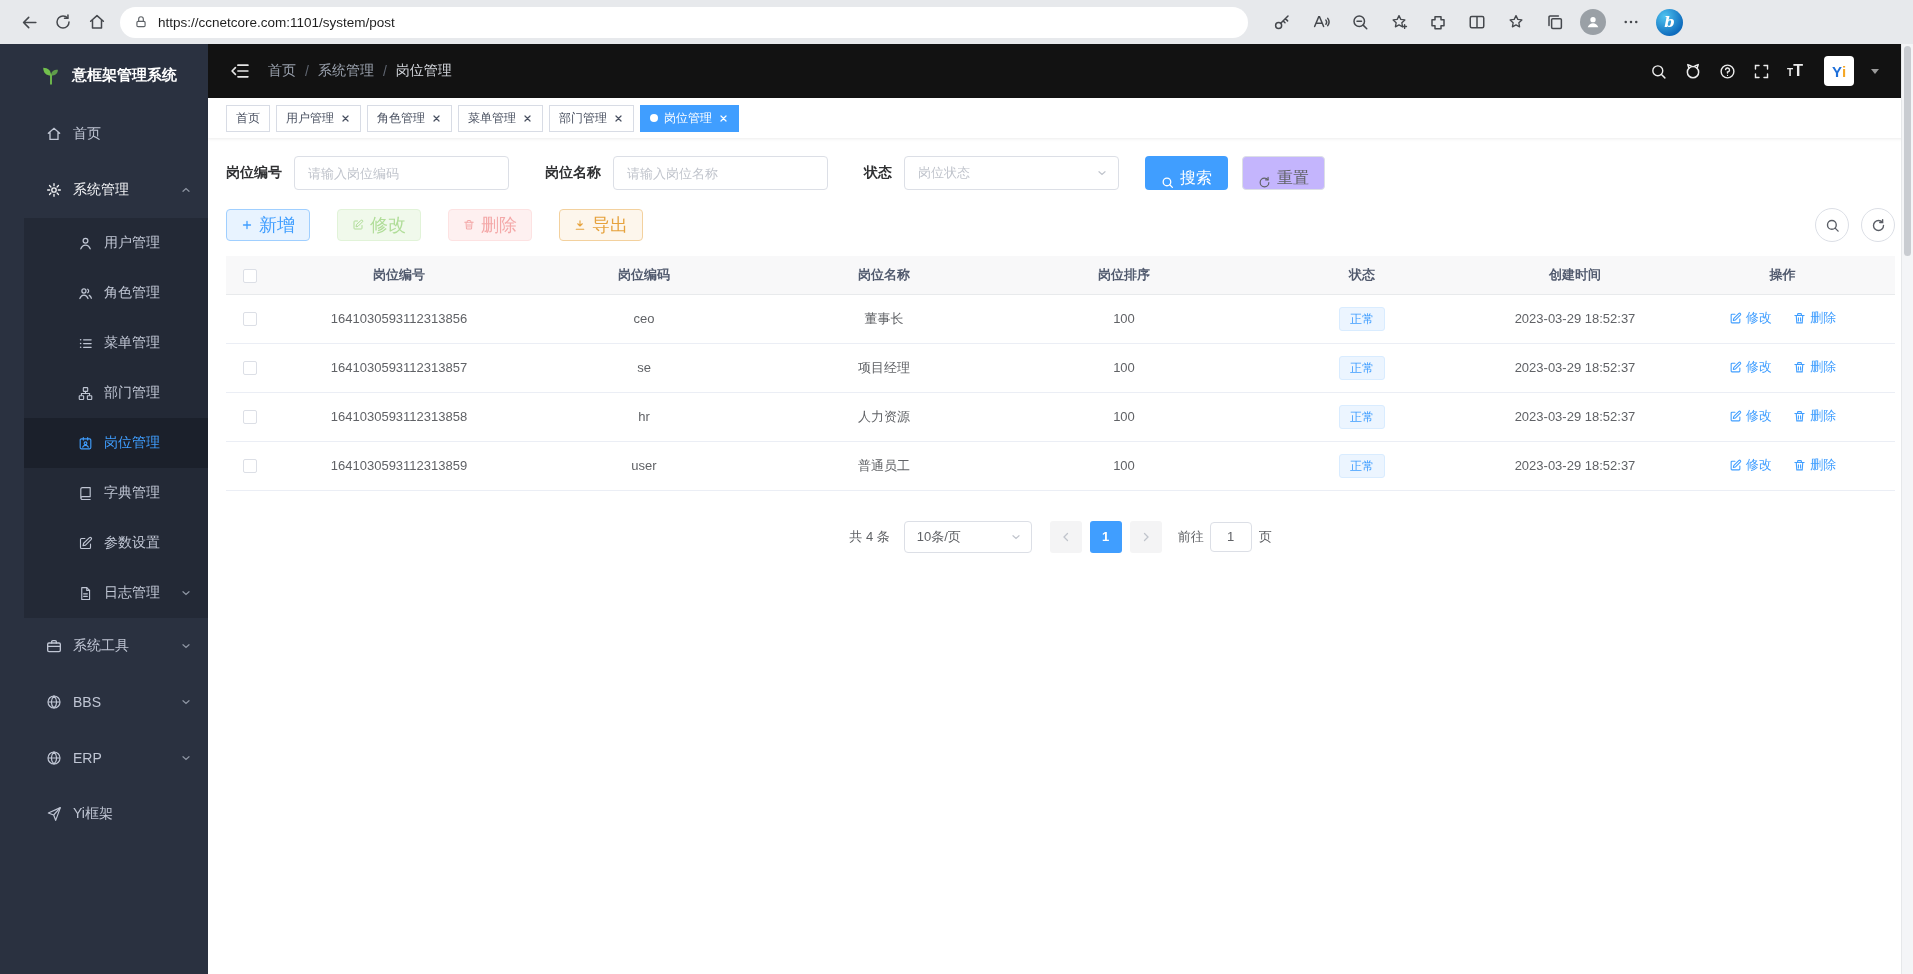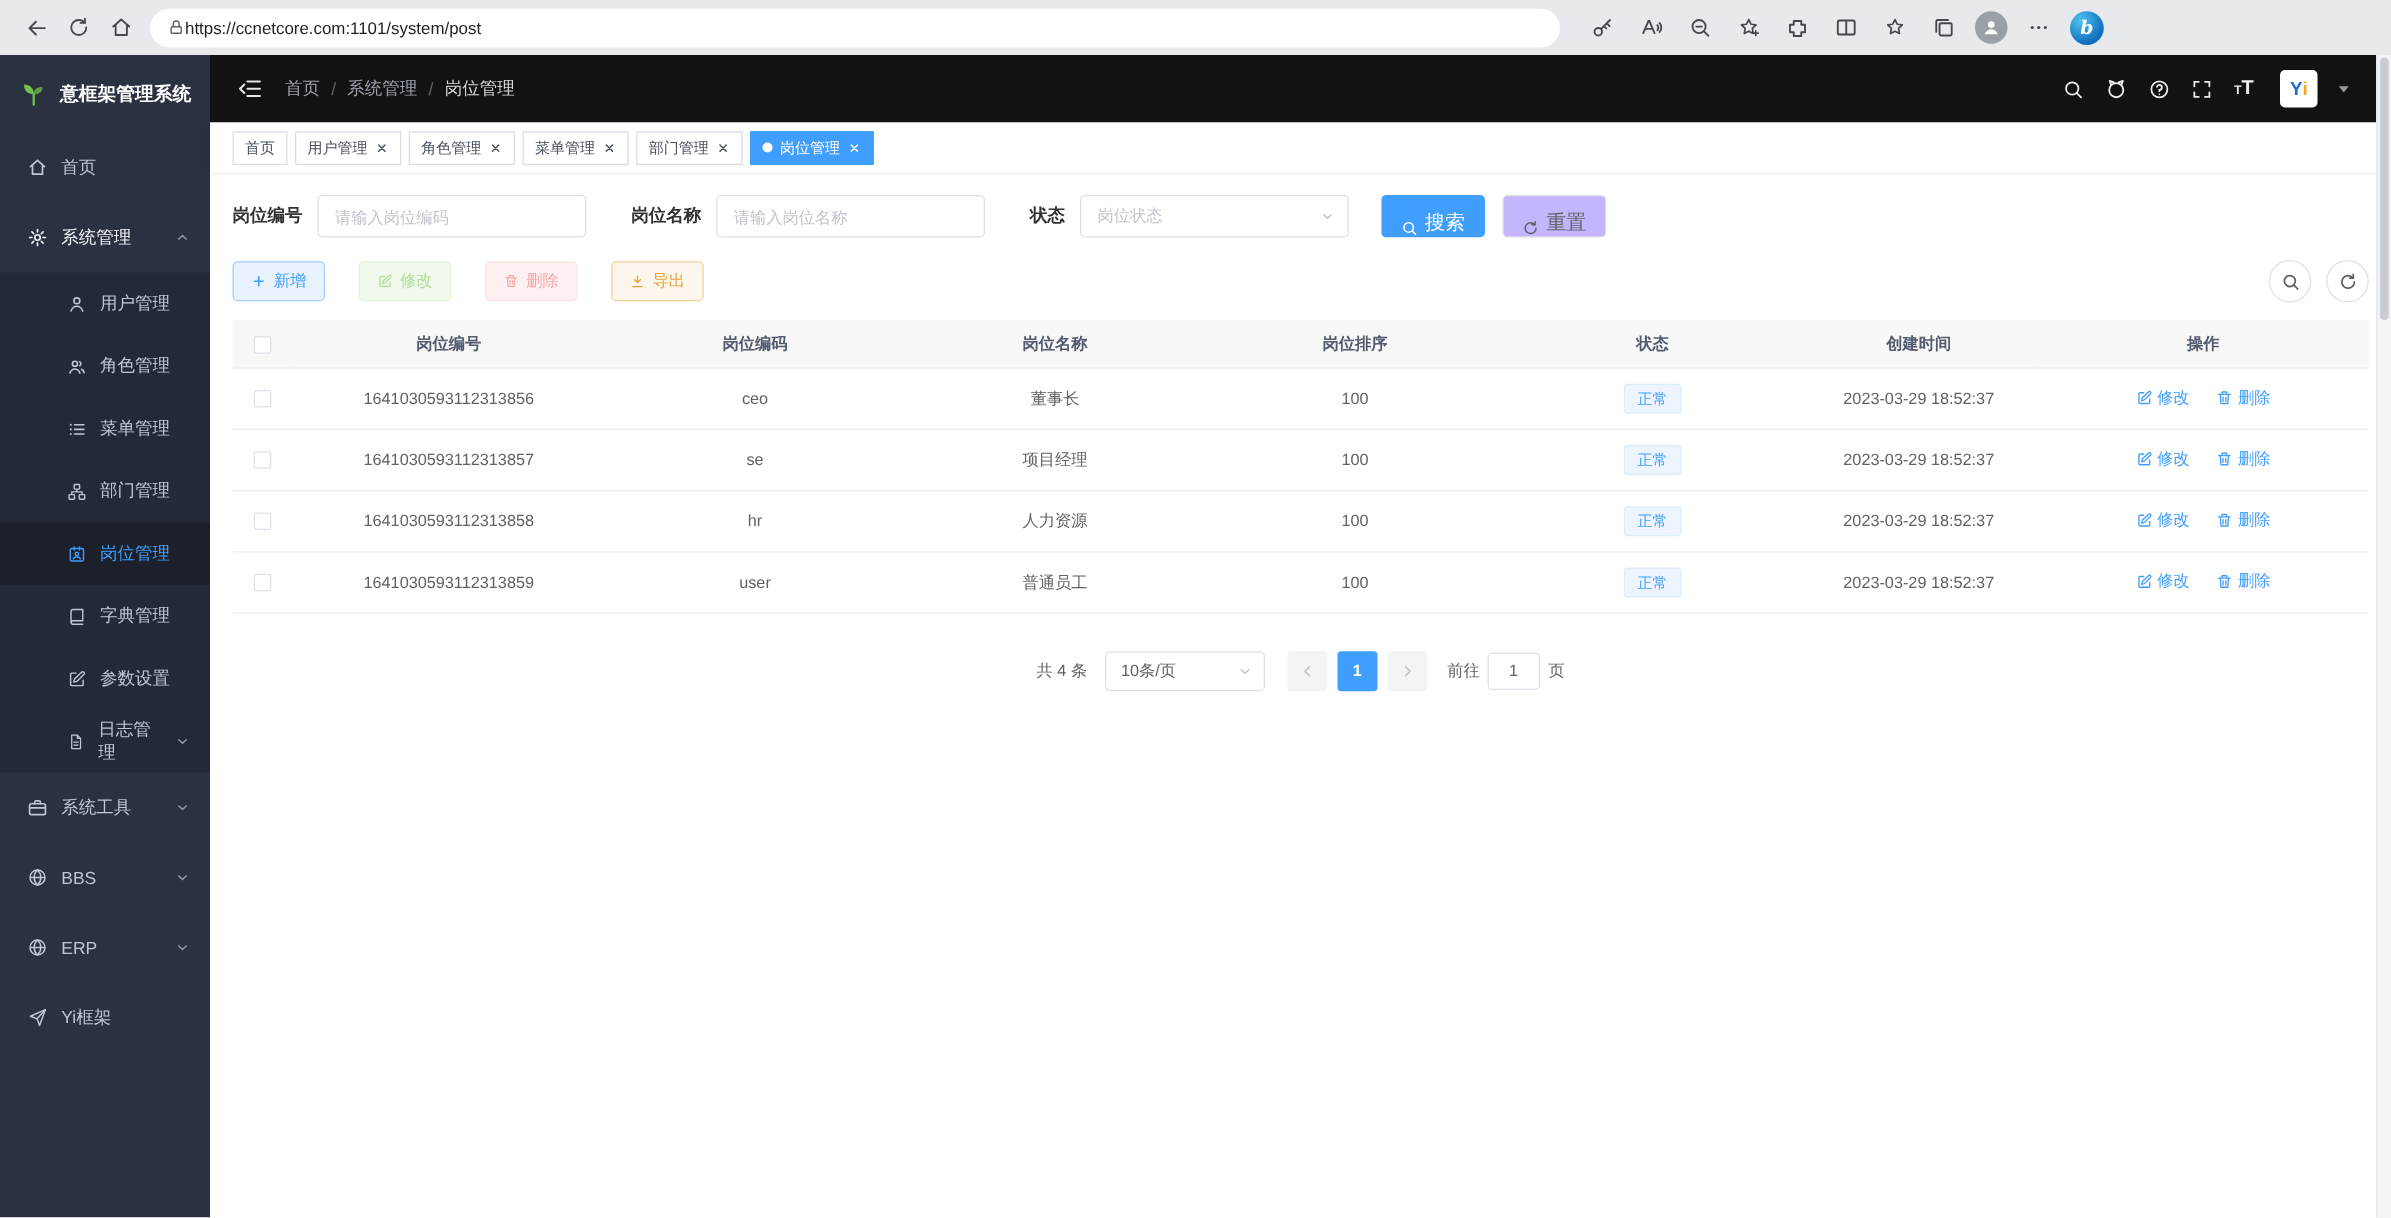--- a/index.html
+++ b/index.html
@@ -5,35 +5,35 @@
   * { box-sizing:border-box; margin:0; padding:0; }
   html,body { width:1913px; height:974px; overflow:hidden; background:#fff;
     font-family:"Liberation Sans","DejaVu Sans",sans-serif; }
   svg { display:block; }
 
   
   .browser-bar { height:44px; background:#e7e9ec; display:flex; align-items:center; padding:0 12px; }
   .bicon { width:34px; height:34px; border-radius:6px; display:flex; align-items:center; justify-content:center;
     color:#45484d; flex-shrink:0; cursor:pointer; }
   .url-bar { width:1128px; height:31px; margin:0 8px 0 6px; background:#fff; border-radius:16px;
-    display:flex; align-items:center; padding:0 14px; gap:0; cursor:text; }
+    display:flex; align-items:center; padding:0 14px; gap:10px; cursor:text; }
   .url-text { font-size:13.5px; color:#1f1f1f; white-space:nowrap; }
   .b-right { display:flex; align-items:center; gap:11px; margin-left:12px; color:#45484d; }
   .b-right .bicon { width:28px; }
   .avatar { width:26px; height:26px; border-radius:50%; background:#9aa0a6; color:#fff;
     display:flex; align-items:center; justify-content:center; cursor:pointer; flex-shrink:0; }
   .bing { width:27px; height:27px; border-radius:50%; cursor:pointer; flex-shrink:0;
     background:radial-gradient(circle at 32% 28%, #4fc3f0, #0f6cbd 72%); color:#fff;
     font-family:"DejaVu Serif",serif; font-style:italic; font-weight:bold; font-size:15px;
     display:flex; align-items:center; justify-content:center; }
 
   
   .app { display:flex; height:930px; }
 
-  .sidebar { width:168px; flex-shrink:0; background:#2a3140; overflow:hidden; }
+  .sidebar { width:208px; flex-shrink:0; background:#2a3140; overflow:hidden;padding-left:24px; }
   .logo { height:62px; display:flex; align-items:center; gap:10px; padding-left:16px;
     color:#fff; font-size:15px; font-weight:bold; }
   .leaf { color:#72c04d; }
   .m-item { height:56px; display:flex; align-items:center; gap:11px; padding:0 16px 0 22px;
     color:#c0c6d4; font-size:14px; cursor:pointer; }
   .m-item .chev { margin-left:auto; color:#8f96a3; }
   .m-item.parent-active { color:#f2f3f5; }
   .submenu { background:#232936; }
   .submenu .m-item { height:50px; padding-left:54px; }
   .submenu .m-item.active { color:#409eff; background:#1b202b; }
@@ -74,21 +74,21 @@
   .f-input::placeholder { color:#c0c4cc; }
   .f-select { width:215px; height:34px; border:1px solid #dcdfe6; border-radius:4px;
     padding:0 10px 0 13px; display:flex; align-items:center; justify-content:space-between;
     color:#c0c4cc; font-size:13px; background:#fff; cursor:pointer; }
   .btn { height:34px; border-radius:4px; font-size:16px; display:inline-flex; align-items:flex-end; gap:6px;
     padding:0 15px; cursor:pointer; border:1px solid transparent; white-space:nowrap; }
   .btn-primary { background:#409eff; color:#fff; margin-left:26px; }
   .btn-plain { background:#c4b5fd; border-color:#dcdfe6; color:#606266; margin-left:14px; }
 
   .toolbar-row { display:flex; align-items:center; margin-bottom:14px; }
-  .tbtn { height:32px; padding:0 14px; border-radius:4px; border:1px solid; font-size:13px;
+  .tbtn { height:32px; padding:0 14px; border-radius:4px; border:1px solid; font-size:18px;
     display:inline-flex; align-items:center; gap:6px; margin-right:27px; cursor:pointer; white-space:nowrap; }
   .tbtn-add { background:#e8f3ff; border-color:#a0cfff; color:#409eff; }
   .tbtn-edit { background:#f0f9eb; border-color:#e1f3d8; color:#b0dd98; cursor:not-allowed; }
   .tbtn-del { background:#fef0f0; border-color:#fde2e2; color:#f4a9a9; cursor:not-allowed; }
   .tbtn-exp { background:#fdf6ec; border-color:#f3d19e; color:#e6a23c; }
   .tool-right { margin-left:auto; display:flex; gap:12px; }
   .circ { width:34px; height:34px; border-radius:50%; border:1px solid #dcdfe6; background:#fff;
     display:flex; align-items:center; justify-content:center; color:#5a5e66; cursor:pointer; }
 
   table { width:100%; border-collapse:collapse; table-layout:fixed; font-size:13px; }

